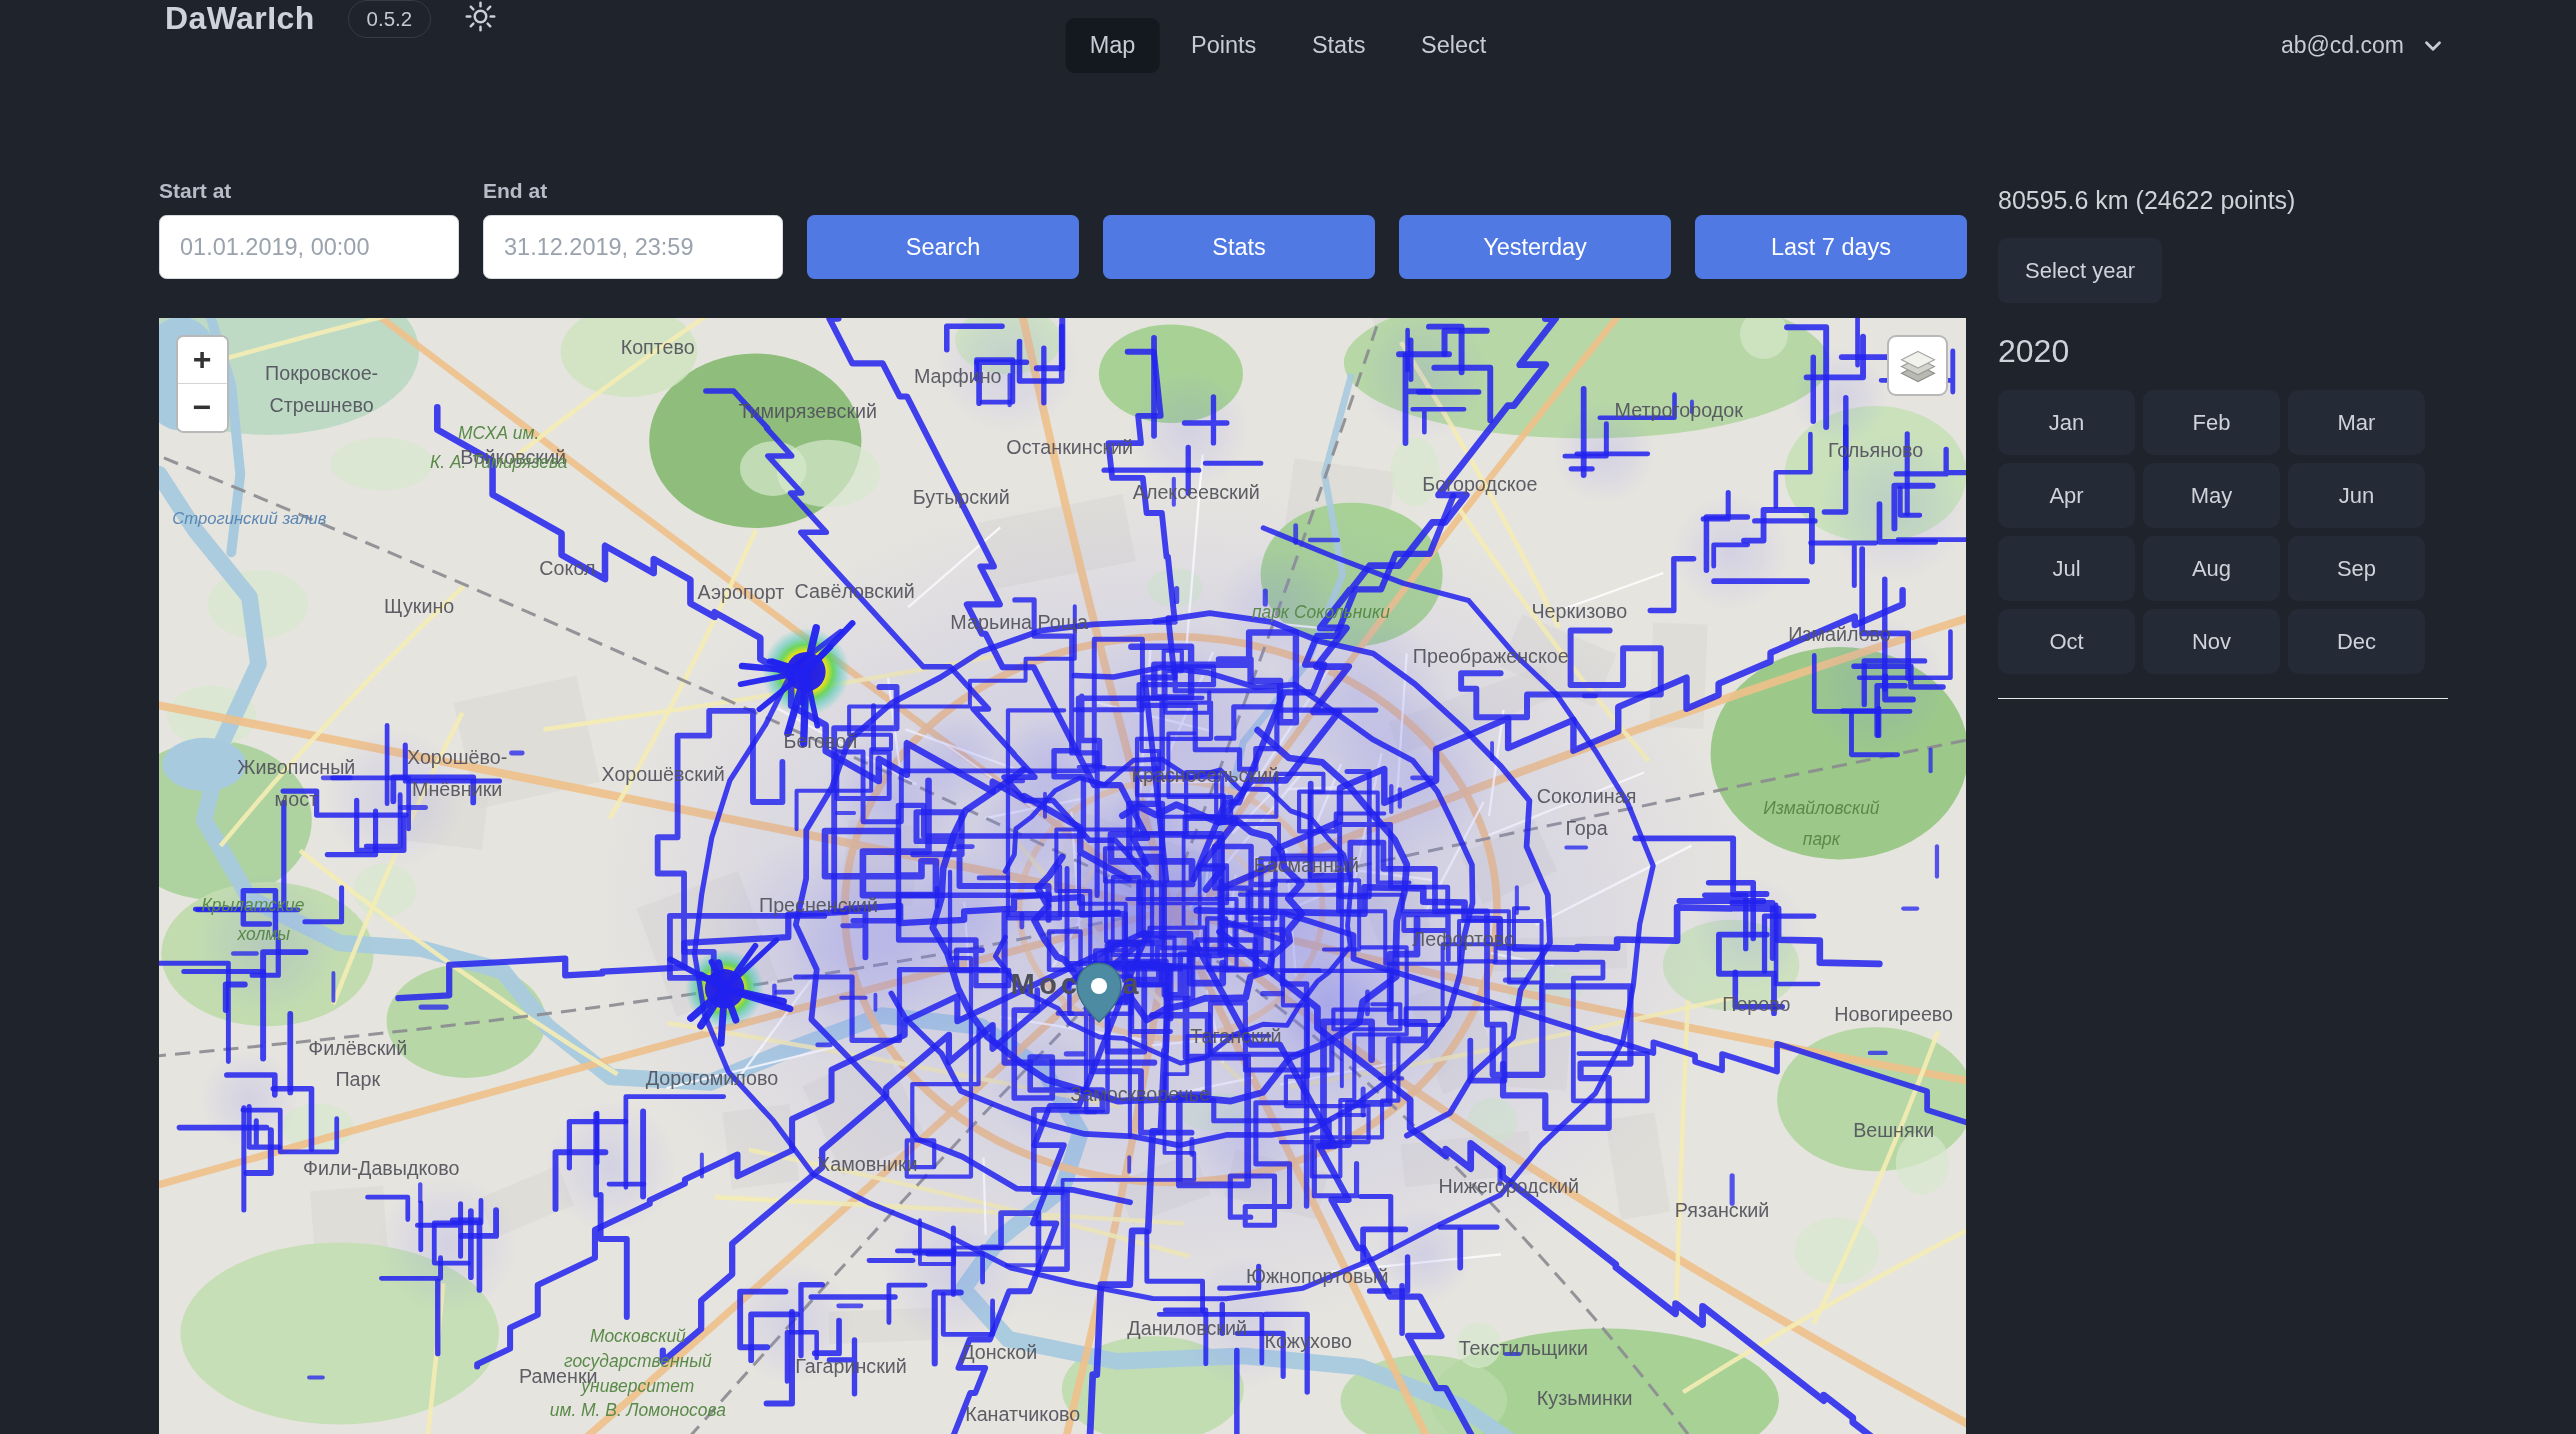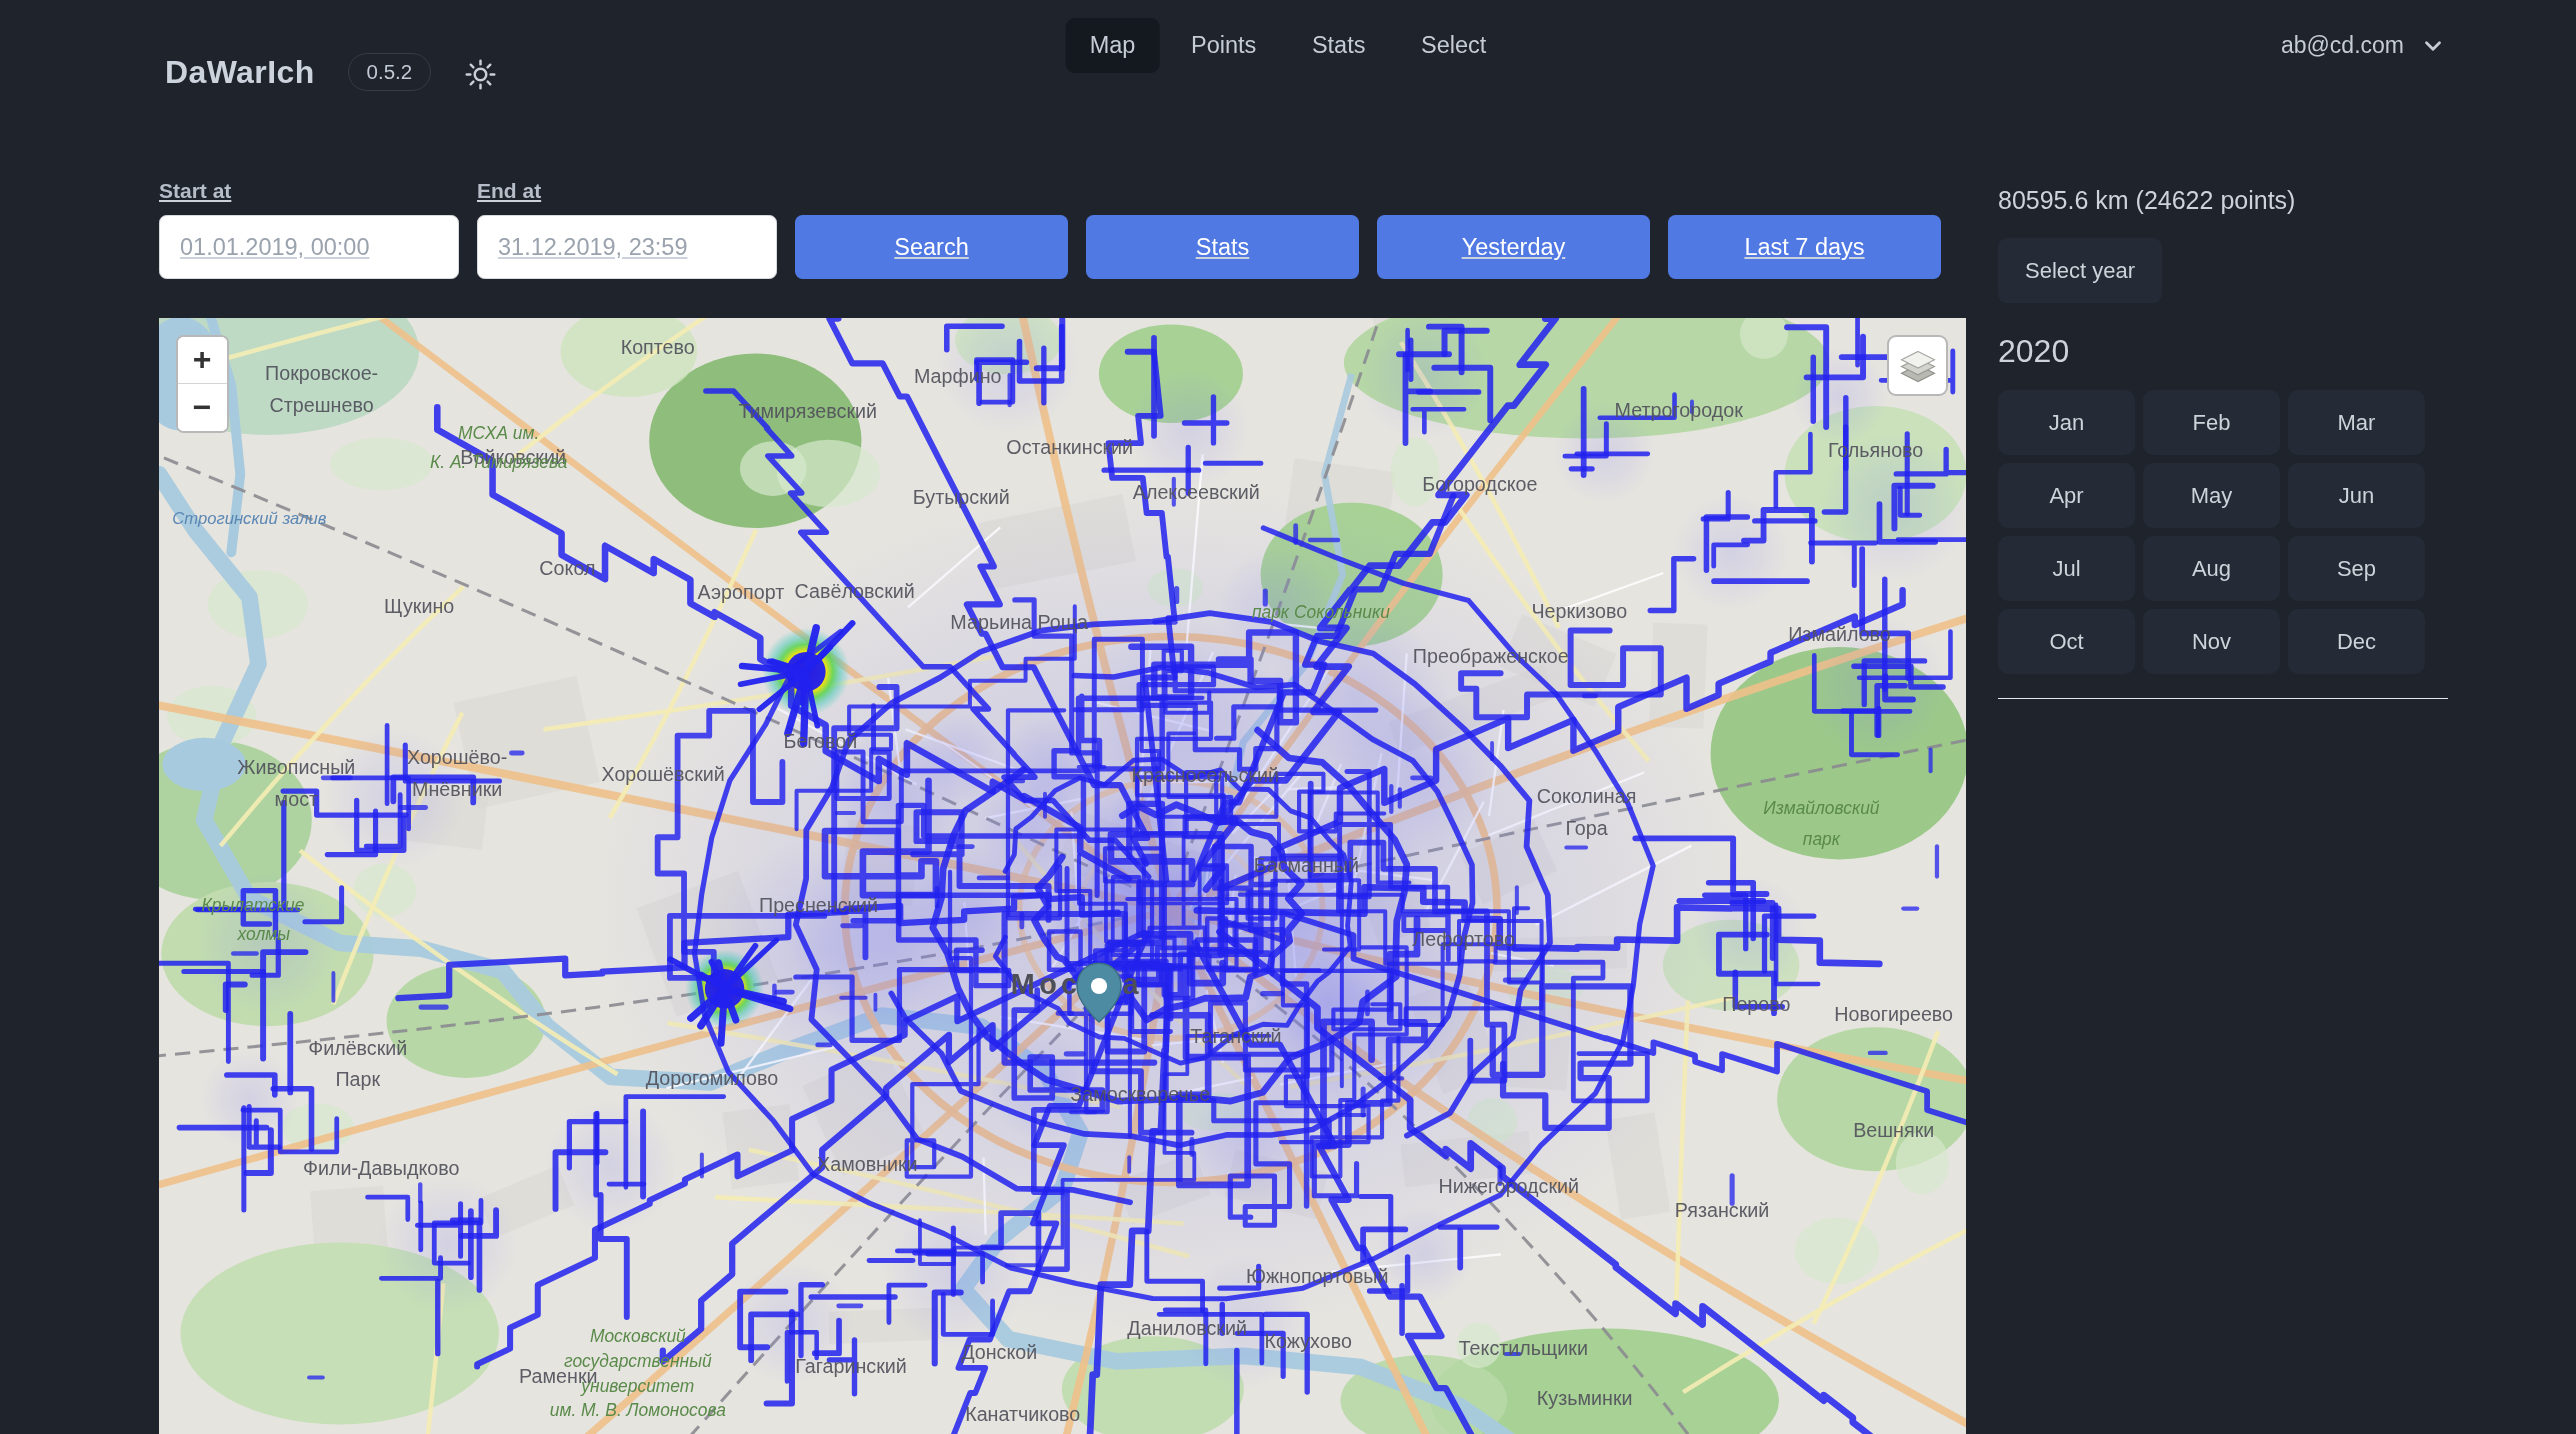--- a/index.html
+++ b/index.html
@@ -5,31 +5,31 @@
   * { margin:0; padding:0; box-sizing:border-box; }
   html,body { width:2576px; height:1434px; overflow:hidden; }
   body {
     background:#1e232c;
     font-family:"Liberation Sans","DejaVu Sans",sans-serif;
     color:#ccd2dc;
     position:relative;
   }
   
   .navbar { position:absolute; left:0; top:0; width:100%; height:91px; display:flex; align-items:center; }
-  .nav-left { position:absolute; left:165px; top:0; height:91px; display:flex; align-items:flex-end; gap:33px; }
+  .nav-left { position:absolute; left:165px; top:0; height:91px; display:flex; align-items:flex-start; gap:33px; }
   .logo { font-size:32px; font-weight:700; color:#cdd3dd; letter-spacing:0.4px; cursor:pointer; }
   .version-badge { font-size:20.5px; color:#c3c9d4; border:1.5px solid #353b47; border-radius:757px; padding:6px 18px; }
   .theme-btn { background:none; border:none; cursor:pointer; display:flex; align-items:center; }
   .tabs { position:absolute; left:50%; top:0; transform:translateX(-50%); height:91px; display:flex; align-items:center; gap:7.6px; }
   .tab { font-size:23.5px; color:#c6ccd6; padding:13.6px 24px; border-radius:9px; cursor:pointer; white-space:nowrap; }
   .tab.active { background:#14181f; }
   .nav-right { position:absolute; right:130px; top:0; height:91px; display:flex; align-items:center; gap:16px; cursor:pointer; }
   .nav-right span { font-size:23px; color:#c6ccd6; }
   
-  .filters { position:absolute; left:159px; top:179px; width:1808px; display:flex; align-items:flex-end; gap:18px;text-decoration:underline; }
+  .filters { position:absolute; left:159px; top:179px; width:1808px; display:flex; align-items:flex-end; gap:24px; }
   .field-group { display:flex; flex-direction:column; }
   .field-label { font-size:21px; font-weight:700; color:#b6bdc8; margin-bottom:12px; }
   .date-input { width:300px; height:64px; border-radius:7.6px; border:0.8px solid #d8dadd; background:#ffffff; font-size:23.5px; padding:0 20px; color:#6b7280; font-family:inherit; outline:none; }
   .date-input::placeholder { color:#9aa2ad; opacity:1; }
   .btn-blue { width:273px; height:64px; border:none; border-radius:7.6px; background:#5079e4; color:#ffffff; font-size:23.5px; font-family:inherit; cursor:pointer; }
   
   .sidebar { position:absolute; left:1998px; top:185px; width:462px; }
   .stats-line { font-size:25px; color:#ced3da; line-height:30px; }
   .select-year-btn { margin-top:23px; height:65px; padding:0 27px; background:#252b36; border:none; border-radius:9px; color:#ced3da; font-size:22px; font-family:inherit; cursor:pointer; display:block; }
   .year-title { margin-top:30px; font-size:32px; font-weight:400; color:#ced3da; }

